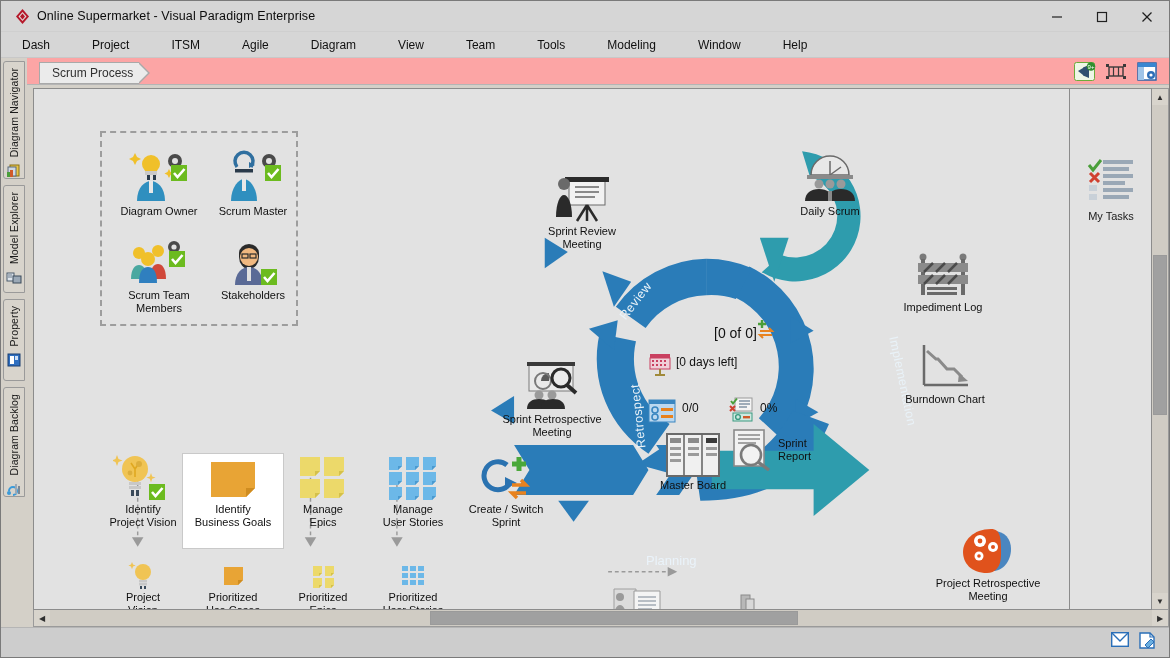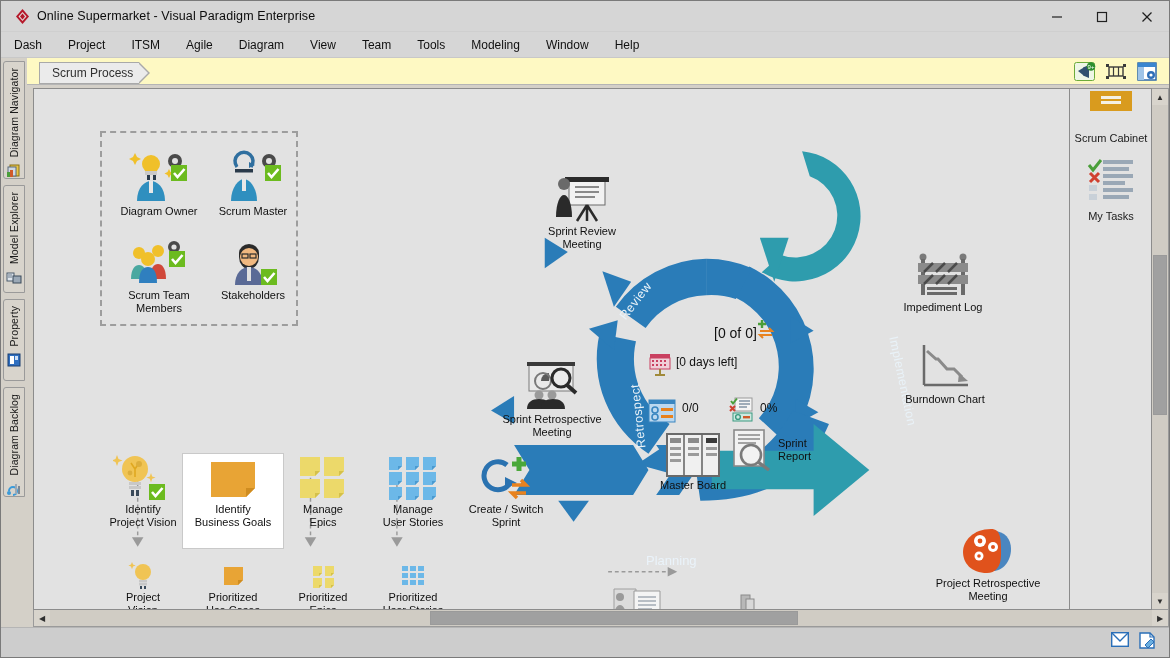--- a/index.html
+++ b/index.html
@@ -23,21 +23,21 @@
   .title-text { font-size: 12.5px; color: #0c0c0c; margin-left: 2px; letter-spacing: .1px; }
   .win-btns { margin-left: auto; display: flex; height: 100%; }
   .win-btn {
     width: 45px; height: 31px; display: flex; align-items: center; justify-content: center;
     font-size: 13px; color: #1a1a1a;
   }
 
   
   .menubar {
     height: 26px; background: #d6d6d6; display: flex; align-items: center;
-    flex: none; border-bottom: 1px solid #c8c8c8;
+    padding-left: 8px; flex: none; border-bottom: 1px solid #c8c8c8; gap: 16px;
   }
   .menu-item {
     font-size: 12px; color: #101010; padding: 4px 13px; white-space: nowrap;
   }
 
   
   .body-row { flex: 1; display: flex; min-height: 0; background: #d4d0c8; }
 
   .left-rail {
     width: 26px; background: #d4d0c8; flex: none; display: flex;
@@ -51,21 +51,21 @@
   .rail-label {
     writing-mode: vertical-rl; transform: rotate(180deg);
     font-size: 10.5px; color: #1a1a1a; white-space: nowrap; letter-spacing: .1px;
   }
   .rail-icon { margin-top: 6px; width: 16px; height: 16px; }
 
   
   .main-panel { flex: 1; display: flex; flex-direction: column; min-width: 0; }
 
   .tabstrip {
-    height: 27px; background: #fef9c3; display: flex; align-items: flex-end;
+    height: 27px; background: #fca5a5; display: flex; align-items: flex-end;
     flex: none; position: relative; border-bottom: 1px solid #b5b5b5;
   }
   .doc-tab {
     height: 22px; background: #ebebeb; border: 1px solid #a9a9a9; border-right: none;
     display: flex; align-items: center; padding: 0 6px 0 12px; font-size: 12px;
     color: #303030; margin-left: 12px; position: relative;
   }
   .doc-tab::after {
     content: ""; position: absolute; right: -11px; top: -1px; width: 0; height: 0;
     border-top: 11px solid transparent; border-bottom: 11px solid transparent;
@@ -426,20 +426,37 @@
                     <rect x="14" y="4" width="44" height="5" fill="#2a2a2a"></rect>
                     <path d="M36 32 L26 48 M36 32 L46 48 M36 32 L36 48" stroke="#2a2a2a" stroke-width="2.5"></path>
                     <circle cx="13" cy="11" r="6" fill="#6a6a6a"></circle>
                     <path d="M5 44 C5 30 9 22 13 22 C17 22 21 30 21 44 Z" fill="#2a2a2a"></path>
                   </svg>
                 </div>
                 <div class="node-label">Sprint Review
 Meeting</div>
               </div>
 
+              <div class="node" style="left:748px;top:62px;width:96px">
+                <div class="node-icon" style="height:52px">
+                  <svg width="66" height="50" viewBox="0 0 66 50">
+                    <path d="M14 22 A19 19 0 0 1 52 22 Z" fill="#e8e8e8" stroke="#6a6a6a" stroke-width="1.5"></path>
+                    <line x1="33" y1="22" x2="33" y2="8" stroke="#6a6a6a" stroke-width="1.5"></line>
+                    <line x1="33" y1="22" x2="44" y2="14" stroke="#6a6a6a" stroke-width="1.5"></line>
+                    <rect x="10" y="22" width="46" height="4" fill="#8a8a8a"></rect>
+                    <circle cx="22" cy="31" r="4.5" fill="#9a9a9a"></circle>
+                    <circle cx="33" cy="31" r="4.5" fill="#9a9a9a"></circle>
+                    <circle cx="44" cy="31" r="4.5" fill="#9a9a9a"></circle>
+                    <path d="M8 48 C8 40 14 36 22 36 C30 36 36 40 36 48 Z" fill="#2a2a2a"></path>
+                    <path d="M30 48 C30 40 36 36 44 36 C52 36 58 40 58 48 Z" fill="#2a2a2a"></path>
+                    <rect x="31" y="38" width="4" height="10" fill="#8a8a8a"></rect>
+                  </svg>
+                </div>
+                <div class="node-label">Daily Scrum</div>
+              </div>
 
               <div class="node" style="left:860px;top:160px;width:98px">
                 <div class="node-icon" style="height:50px">
                   <svg width="58" height="48" viewBox="0 0 58 48">
                     <circle cx="9" cy="6" r="3.5" fill="#7a7a7a"></circle>
                     <circle cx="49" cy="6" r="3.5" fill="#7a7a7a"></circle>
                     <rect x="7" y="8" width="4" height="36" fill="#6a6a6a"></rect>
                     <rect x="47" y="8" width="4" height="36" fill="#6a6a6a"></rect>
                     <rect x="4" y="12" width="50" height="9" fill="#8a8a8a"></rect>
                     <rect x="4" y="24" width="50" height="9" fill="#8a8a8a"></rect>
@@ -786,28 +803,20 @@
                     </g>
                   </svg>
                 </div>
                 <div class="node-label">Prioritized
 User Stories</div>
               </div>
 
             </div>
 
             <div class="right-panel">
-              <div class="rp-item" style="top:2px">
-                <svg width="46" height="34" viewBox="0 0 46 34">
-                  <rect x="2" y="0" width="42" height="20" fill="#d99b1e"></rect>
-                  <rect x="13" y="5" width="20" height="3" fill="#f4f0e4"></rect>
-                  <rect x="13" y="10" width="20" height="3" fill="#f4f0e4"></rect>
-                </svg>
-                <div class="rp-label">Scrum Cabinet</div>
-              </div>
               <div class="rp-item" style="top:68px">
                 <svg width="52" height="46" viewBox="0 0 52 46">
                   <path d="M4 8 l4 5 l8 -10" stroke="#4a9e3a" stroke-width="3" fill="none"></path>
                   <path d="M5 16 l9 9 M14 16 l-9 9" stroke="#d04030" stroke-width="3"></path>
                   <rect x="4" y="28" width="8" height="6" fill="#c8d0d8"></rect>
                   <rect x="4" y="37" width="8" height="6" fill="#c8d0d8"></rect>
                   <g fill="#9aa8b6">
                     <rect x="18" y="3" width="30" height="4"></rect>
                       <rect x="18" y="10" width="26" height="4"></rect>
                     <rect x="18" y="17" width="30" height="4"></rect>

